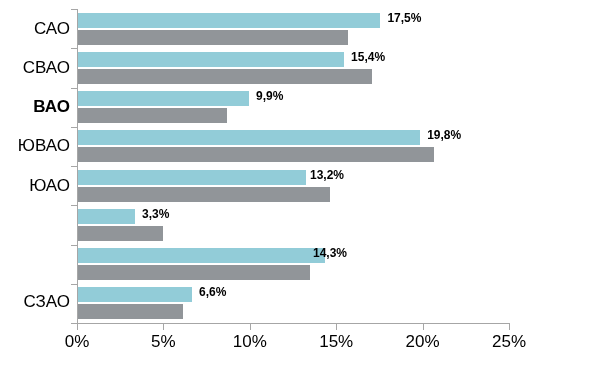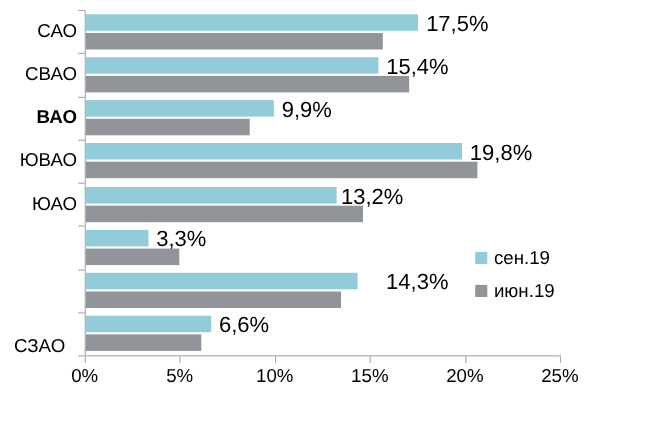--- a/index.html
+++ b/index.html
@@ -87,22 +87,22 @@
   .bar {
     position: absolute;
     left: 0;
     height: 15px;
   }
   .bar.series-0 { background: #92ccd8; }
   .bar.series-1 { background: #919599; }
 
   .bar-value-label {
     position: absolute;
-    font-size: 20px;
-    font-weight: normal;
+    font-size: 12px;
+    font-weight: bold;
     color: #000000;
     white-space: nowrap;
     line-height: 1;
   }
 
   
   .xtick-label {
     position: absolute;
     top: 333px;
     width: 60px;
@@ -145,21 +145,21 @@
 <body>
 
 <div id="chart-root">
 
   <div id="cat-axis-labels">
       <div class="cat-label" style="top: 19.625px;">САО</div>
       <div class="cat-label" style="top: 58.875px;">СВАО</div>
       <div class="cat-label" style="top: 98.125px; font-weight: bold;">ВАО</div>
       <div class="cat-label" style="top: 176.625px;">ЮАО</div>
       <div class="cat-label" style="top: 137.375px;">ЮВАО</div>
-      <div class="cat-label" style="top: 306px; text-align: center;">СЗАО</div>
+      <div class="cat-label" style="top: 293px;">СЗАО</div>
     </div>
 
   <div id="y-axis-line"></div>
   <div id="x-axis-line"></div>
 
   <div id="y-ticks">
       <div class="y-tick" style="top: 9px;"></div>
       <div class="y-tick" style="top: 48.25px;"></div>
       <div class="y-tick" style="top: 87.5px;"></div>
       <div class="y-tick" style="top: 126.75px;"></div>
@@ -213,37 +213,27 @@
       </div>
     </div>
 
   <div id="value-labels">
       <div class="bar-value-label" style="left: 387.4px; top: 11.625px;">17,5%</div>
       <div class="bar-value-label" style="left: 351.112px; top: 50.875px;">15,4%</div>
       <div class="bar-value-label" style="left: 256.072px; top: 90.125px;">9,9%</div>
       <div class="bar-value-label" style="left: 427.144px; top: 129px;">19,8%</div>
       <div class="bar-value-label" style="left: 310px; top: 168.625px;">13,2%</div>
       <div class="bar-value-label" style="left: 142.024px; top: 207.875px;">3,3%</div>
-      <div class="bar-value-label" style="left: 351px; top: 247.125px;">14,3%</div>
+      <div class="bar-value-label" style="left: 313px; top: 247.125px;">14,3%</div>
       <div class="bar-value-label" style="left: 199.048px; top: 286.375px;">6,6%</div>
     </div>
 
   <div id="x-tick-labels">
       <div class="xtick-label" style="left: 77px;">0%</div>
       <div class="xtick-label" style="left: 163.4px;">5%</div>
       <div class="xtick-label" style="left: 249.8px;">10%</div>
       <div class="xtick-label" style="left: 336.2px;">15%</div>
       <div class="xtick-label" style="left: 422.6px;">20%</div>
       <div class="xtick-label" style="left: 509px;">25%</div>
     </div>
 
-  <div id="legend">
-      <div class="legend-entry">
-        <span class="legend-swatch series-0"></span>
-        <span class="legend-text">сен.19</span>
-      </div>
-      <div class="legend-entry">
-        <span class="legend-swatch series-1"></span>
-        <span class="legend-text">июн.19</span>
-      </div>
-    </div>
 
 </div>
 
 </body></html>

